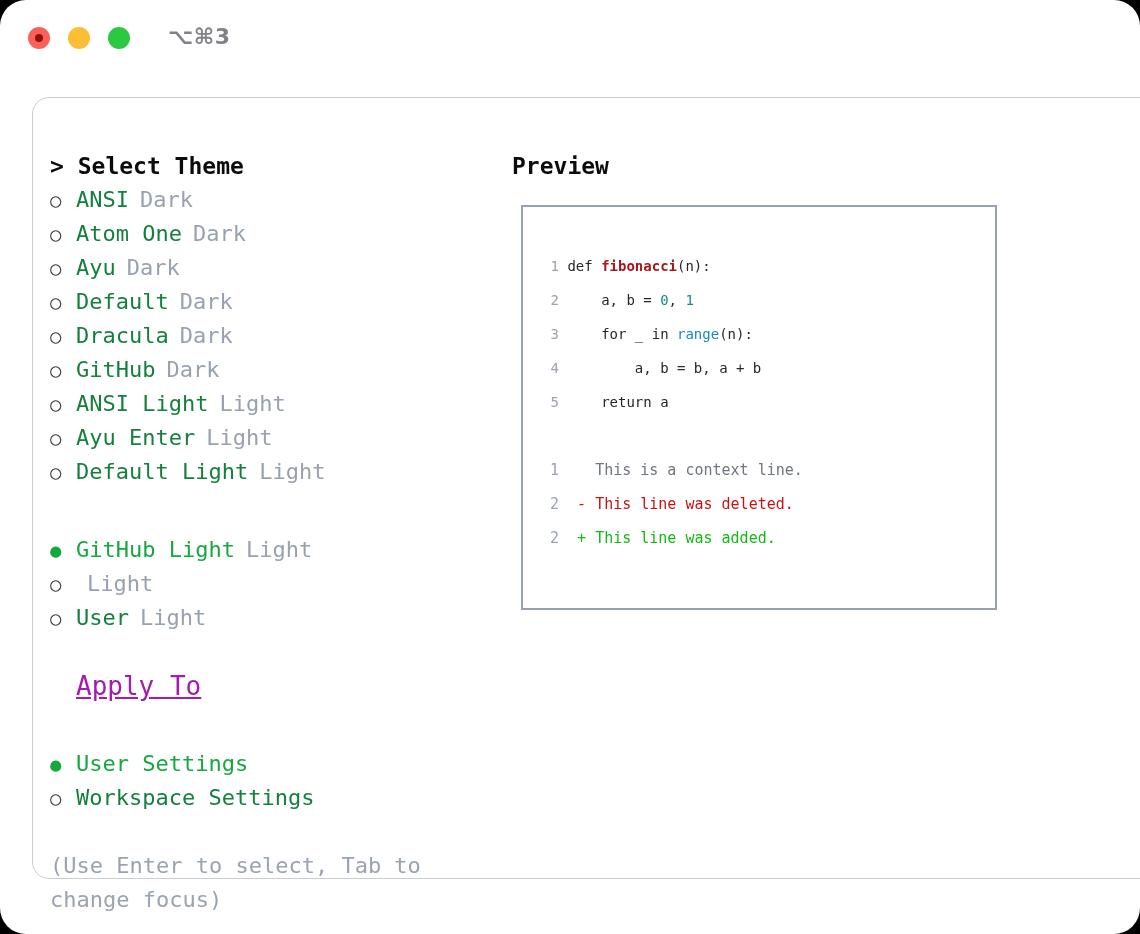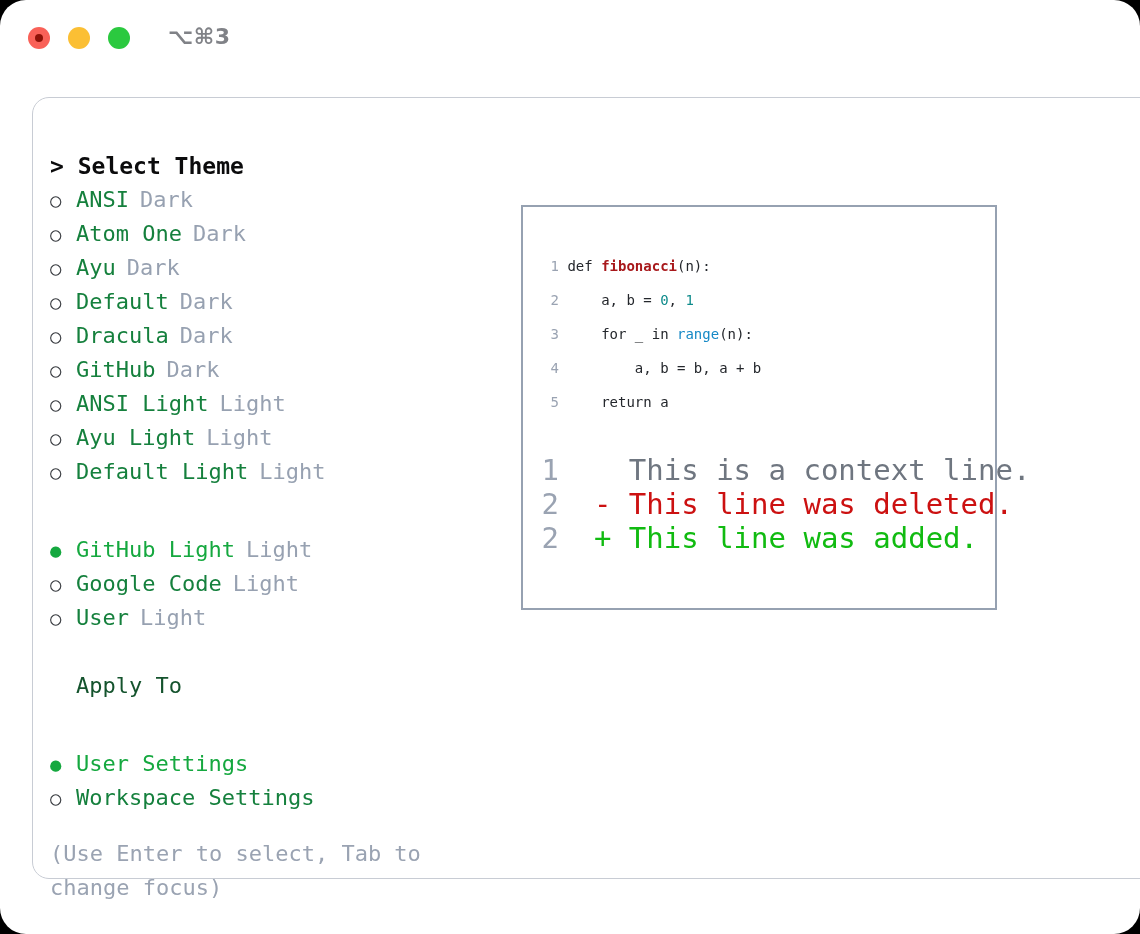--- a/index.html
+++ b/index.html
@@ -110,29 +110,30 @@
     color: #15a83f;
     font-size: 19px;
   }
   .opt-label { color: #15803d; }
   .opt-label.sel { color: #15a83f; margin-top: 44px; }
   .opt-badge { color: #97a1b1; padding-left: 11px; }
 
   .section-gap { height: 34px; }
 
   .group-heading {
-    font-size: 22px;
-    color: #14532d;
+    font-size: 26px;
+    color: #a21caf;
     line-height: 34px;
     padding-left: 26px;
     white-space: pre;
+    text-decoration: underline;
   }
 
   .hint {
-    margin-top: 22px;
+    margin-top: 34px;
     font-size: 22px;
     color: #9aa3b2;
     line-height: 34px;
     width: 410px;
   }
 
   
   .right-col {
     position: absolute;
     left: 479px;
@@ -156,21 +157,21 @@
     left: 18px;
     top: 42px;
     font-size: 14px;
     line-height: 34px;
     white-space: pre;
   }
   .diff-block {
     position: absolute;
     left: 18px;
     top: 246px;
-    font-size: 29px;
+    font-size: 15px;
     line-height: 34px;
     white-space: pre;
   }
 
   .ln {
     display: inline-block;
     width: 18px;
     text-align: right;
     color: #9aa3b2;
   }
@@ -199,38 +200,41 @@
     <div class="left-col">
       <div class="panel-heading">&gt; Select Theme</div>
       <div id="theme-list">
           <div class="opt-row"><span class="bullet">○</span><span class="opt-label">ANSI</span><span class="opt-badge">Dark</span></div>
           <div class="opt-row"><span class="bullet">○</span><span class="opt-label">Atom One</span><span class="opt-badge">Dark</span></div>
           <div class="opt-row"><span class="bullet">○</span><span class="opt-label">Ayu</span><span class="opt-badge">Dark</span></div>
           <div class="opt-row"><span class="bullet">○</span><span class="opt-label">Default</span><span class="opt-badge">Dark</span></div>
           <div class="opt-row"><span class="bullet">○</span><span class="opt-label">Dracula</span><span class="opt-badge">Dark</span></div>
           <div class="opt-row"><span class="bullet">○</span><span class="opt-label">GitHub</span><span class="opt-badge">Dark</span></div>
           <div class="opt-row"><span class="bullet">○</span><span class="opt-label">ANSI Light</span><span class="opt-badge">Light</span></div>
-          <div class="opt-row"><span class="bullet">○</span><span class="opt-label">Ayu Light</span><span class="opt-badge">Light</span></div>
+          <div class="opt-row"><span class="bullet">○</span><span class="opt-label">Ayu Enter</span><span class="opt-badge">Light</span></div>
           <div class="opt-row"><span class="bullet">○</span><span class="opt-label">Default Light</span><span class="opt-badge">Light</span></div>
           <div class="opt-row"><span class="bullet on">●</span><span class="opt-label sel">GitHub Light</span><span class="opt-badge">Light</span></div>
-          <div class="opt-row"><span class="bullet">○</span><span class="opt-label">Google Code</span><span class="opt-badge">Light</span></div>
+          <div class="opt-row"><span class="bullet">○</span><span class="opt-badge">Light</span></div>
           <div class="opt-row"><span class="bullet">○</span><span class="opt-label">User</span><span class="opt-badge">Light</span></div>
         </div>
 
       <div class="section-gap"></div>
 
       <div class="group-heading">Apply To</div>
       <div id="apply-list">
           <div class="opt-row"><span class="bullet on">●</span><span class="opt-label sel">User Settings</span></div>
           <div class="opt-row"><span class="bullet">○</span><span class="opt-label">Workspace Settings</span></div>
         </div>
 
       <div class="hint">(Use Enter to select, Tab to change focus)</div>
     </div>
 
+    <div class="right-col">
+      <div class="panel-heading">Preview</div>
+    </div>
 
     <div class="preview-box">
       <div class="code-block" id="code-block"><div><span class="ln">1</span> <span class="code-text">def </span><span class="tok-fn">fibonacci</span><span class="code-text">(n):</span></div><div><span class="ln">2</span> <span class="code-text">    a, b = </span><span class="tok-num">0</span><span class="code-text">, </span><span class="tok-num">1</span></div><div><span class="ln">3</span> <span class="code-text">    for _ in </span><span class="tok-call">range</span><span class="code-text">(n):</span></div><div><span class="ln">4</span> <span class="code-text">        a, b = b, a + b</span></div><div><span class="ln">5</span> <span class="code-text">    return a</span></div></div>
       <div class="diff-block" id="diff-block"><div><span class="ln">1</span>  <span class="diff-ctx">  </span><span class="diff-ctx">This is a context line.</span></div><div><span class="ln">2</span>  <span class="diff-del">- </span><span class="diff-del">This line was deleted.</span></div><div><span class="ln">2</span>  <span class="diff-add">+ </span><span class="diff-add">This line was added.</span></div></div>
     </div>
 
   </div>
 </div>
 
 </body></html>

